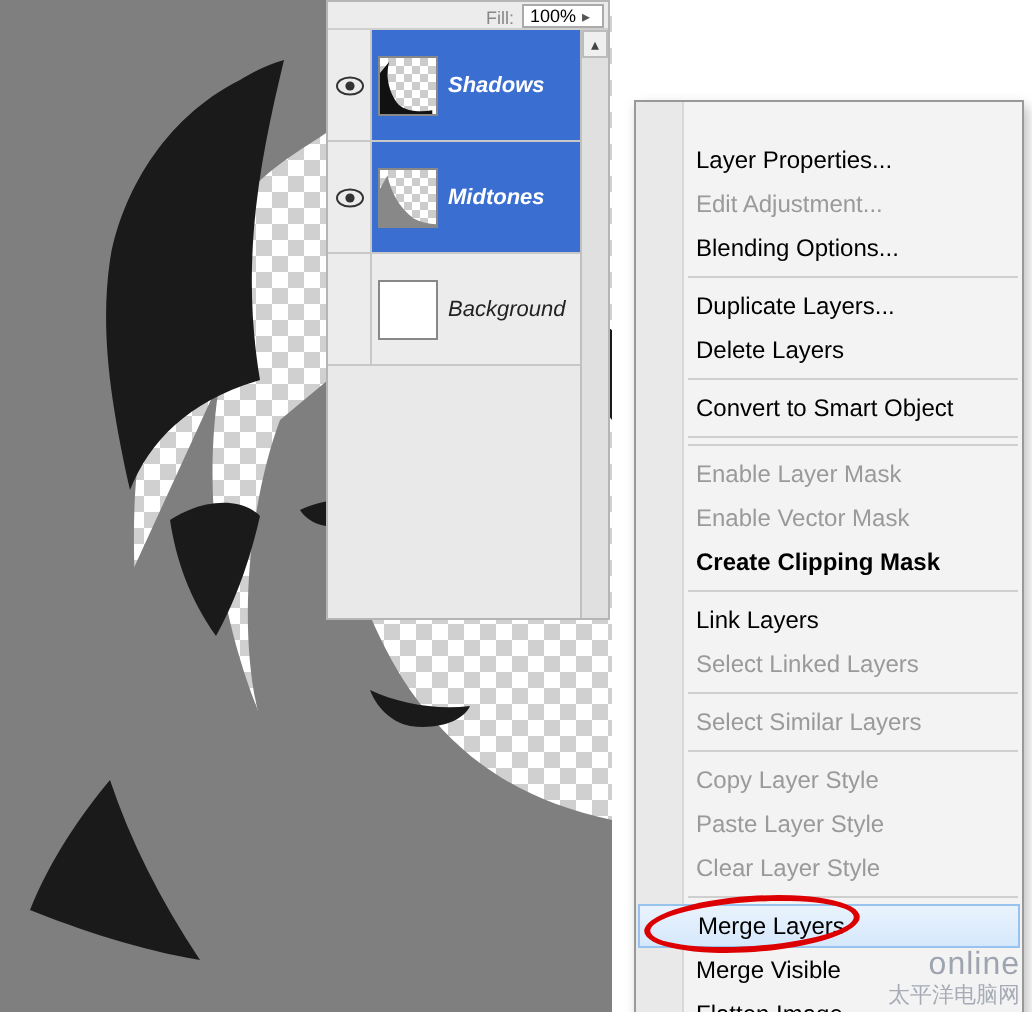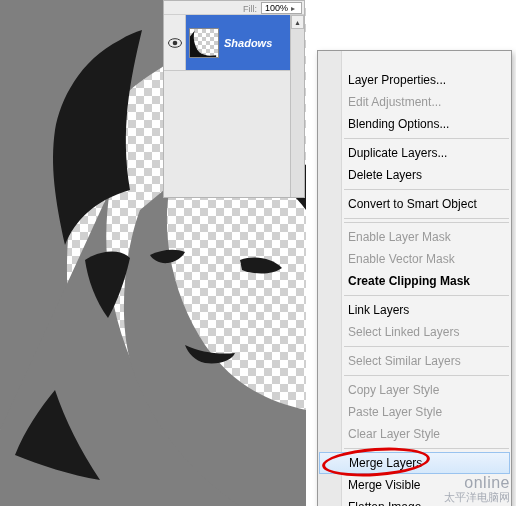--- a/index.html
+++ b/index.html
@@ -191,21 +191,40 @@
         </svg>
     </div>
     <div class="thumb checker">
         <svg class="thumb-inner" viewBox="0 0 30 30">
           <path fill="#111" d="M5 2 C3 8 4 18 10 25 C15 29 22 29 28 28 L28 30 L0 30 L0 8 Z"></path>
         </svg>
       </div>
     <span class="layer-name">Shadows</span>
   </div>
 
-
+  <div class="layer-row selected">
+    <div class="eye-col">
+      <svg class="eye-icon" viewBox="0 0 14 10">
+          <ellipse cx="7" cy="5" rx="6.5" ry="4.3" fill="none" stroke="#333" stroke-width="1"></ellipse>
+          <circle cx="7" cy="5" r="2.3" fill="#333"></circle>
+        </svg>
+    </div>
+    <div class="thumb checker">
+        <svg class="thumb-inner" viewBox="0 0 30 30">
+          <path fill="#888" d="M4 3 C6 12 10 20 18 26 C22 28 26 29 30 29 L30 30 L0 30 L0 10 Z"></path>
+        </svg>
+      </div>
+    <span class="layer-name">Midtones</span>
+  </div>
+
+  <div class="layer-row">
+    <div class="eye-col"></div>
+    <div class="thumb"></div>
+    <span class="layer-name">Background</span>
+  </div>
 
   <div class="panel-fill"></div>
   <div class="panel-footer">
     <span>⟲</span>
   </div>
 
   <div class="scroll-col">
     <div class="scroll-btn">▴</div>
   </div>
 </div>

